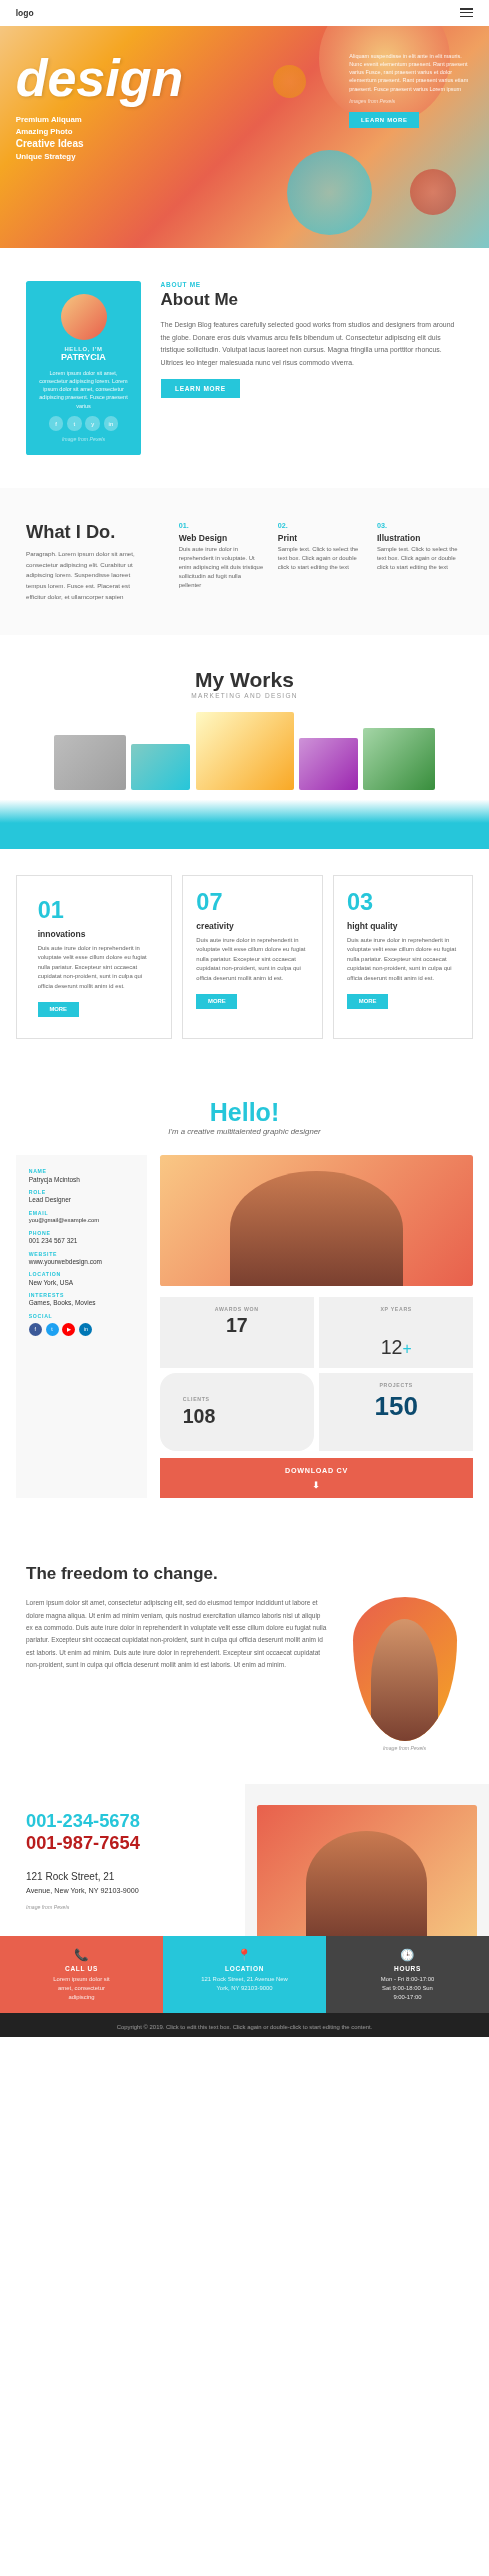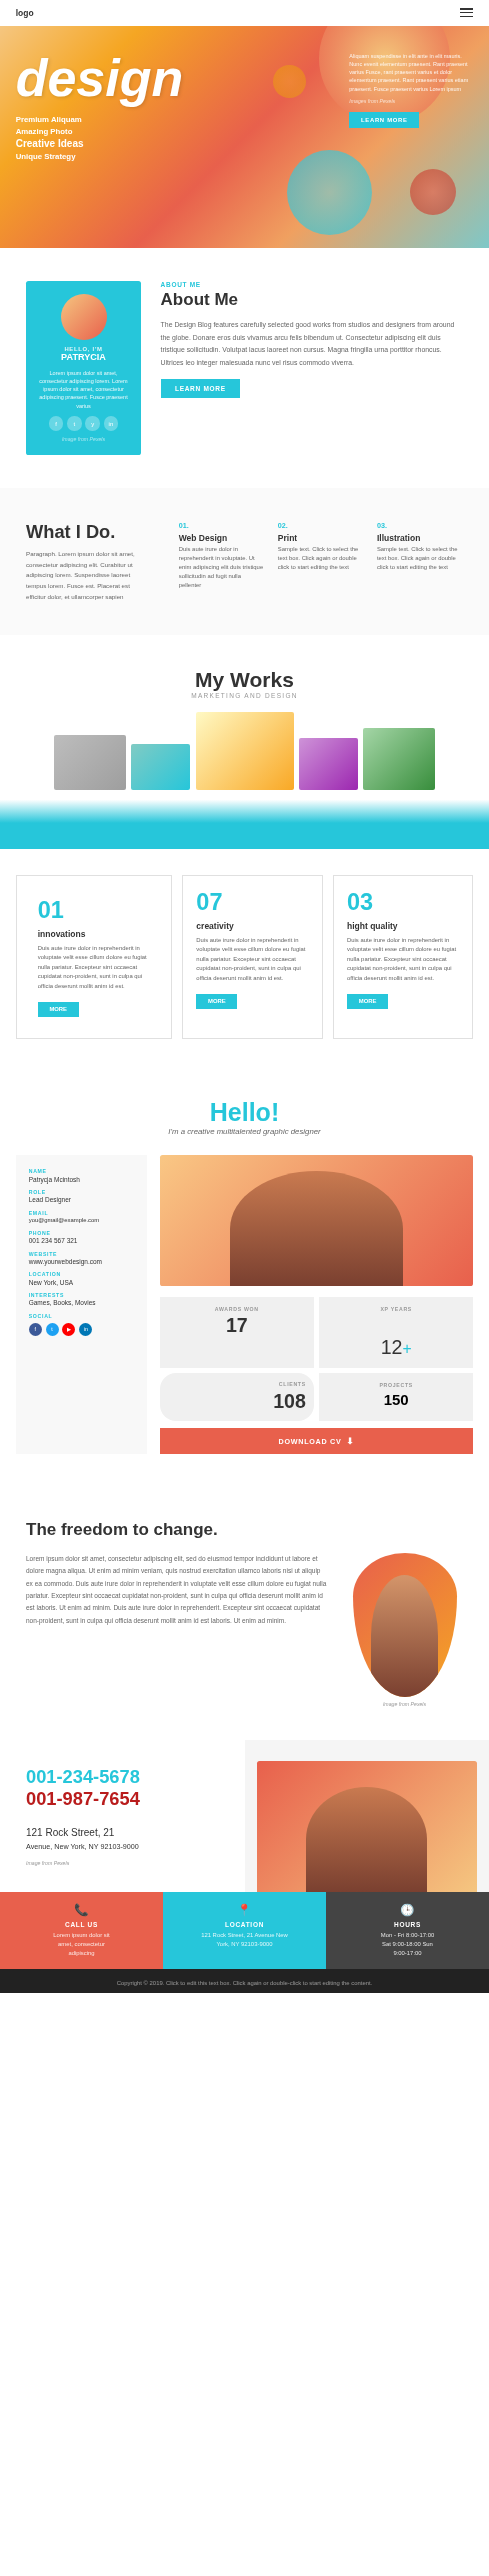--- a/index.html
+++ b/index.html
@@ -174,30 +174,30 @@
       </div>
       <div style="display:grid;grid-template-columns:1fr 1fr;gap:5.2px;margin-bottom:7.8px;">
         <div style="background:#f0f0f0;padding:9.1px;text-align:center;">
           <div style="font-size:5.2px;color:#999;text-transform:uppercase;letter-spacing:0.7px;font-weight:bold;margin-bottom:2.6px;">AWARDS WON</div>
           <div style="font-size:19.6px;font-weight:900;color:#333;"><span>17</span><span style="color:#26c6da;"></span></div>
         </div>
         <div style="background:#f0f0f0;padding:9.1px;text-align:center;">
           <div style="font-size:5.2px;color:#999;text-transform:uppercase;letter-spacing:0.7px;font-weight:bold;margin-bottom:2.6px;">XP YEARS</div>
           <div style="font-size:19.6px;font-weight:400;color:#333;margin-top:24px;"><span>12</span><span style="color:#26c6da;font-size:15.7px;">+</span></div>
         </div>
-        <div style="background:#f0f0f0;padding:8px;text-align:right;border-radius:16px;">
+        <div style="background:#f0f0f0;padding:23px;text-align:left;border-radius:16px;">
           <div style="font-size:5.2px;color:#999;text-transform:uppercase;letter-spacing:0.7px;font-weight:bold;margin-bottom:2.6px;">CLIENTS</div>
           <div style="font-size:19.6px;font-weight:900;color:#333;"><span>108</span><span style="color:#26c6da;"></span></div>
         </div>
         <div style="background:#f0f0f0;padding:9.1px;text-align:center;">
           <div style="font-size:5.2px;color:#999;text-transform:uppercase;letter-spacing:0.7px;font-weight:bold;margin-bottom:2.6px;">PROJECTS</div>
-          <div style="font-size:15px;font-weight:900;color:#000000;"><span>150</span><span style="color:#26c6da;"></span></div>
-        </div>
-      </div>
-      <button style="background:#e8604c;color:#fff;border:none;padding:7.8px 19.6px;font-size:7.2px;font-weight:bold;cursor:pointer;text-transform:uppercase;letter-spacing:0.7px;width:100%;display:flex;align-items:center;justify-content:center;gap:5.2px;">
+          <div style="font-size:26px;font-weight:900;color:#0c4a6e;"><span>150</span><span style="color:#26c6da;"></span></div>
+        </div>
+      </div>
+      <button style="background:#e8604c;color:#fff;border:none;padding:7.8px 19.6px;font-size:7.2px;font-weight:bold;cursor:pointer;text-transform:uppercase;letter-spacing:0.7px;width:100%;display:flex;align-items:center;justify-content:center;gap:5.2px;flex-direction:column;">
         <span>DOWNLOAD CV</span>
         <span style="font-size:8.5px;">⬇</span>
       </button>
     </div>
   </div>
 </section>
 
 <section style="padding:33px 26px;background:#fff;">
   <h2 style="font-size:17px;font-weight:900;color:#333;margin-bottom:13px;">The freedom to change.</h2>
   <div style="display:flex;gap:19.6px;align-items:flex-start;">

